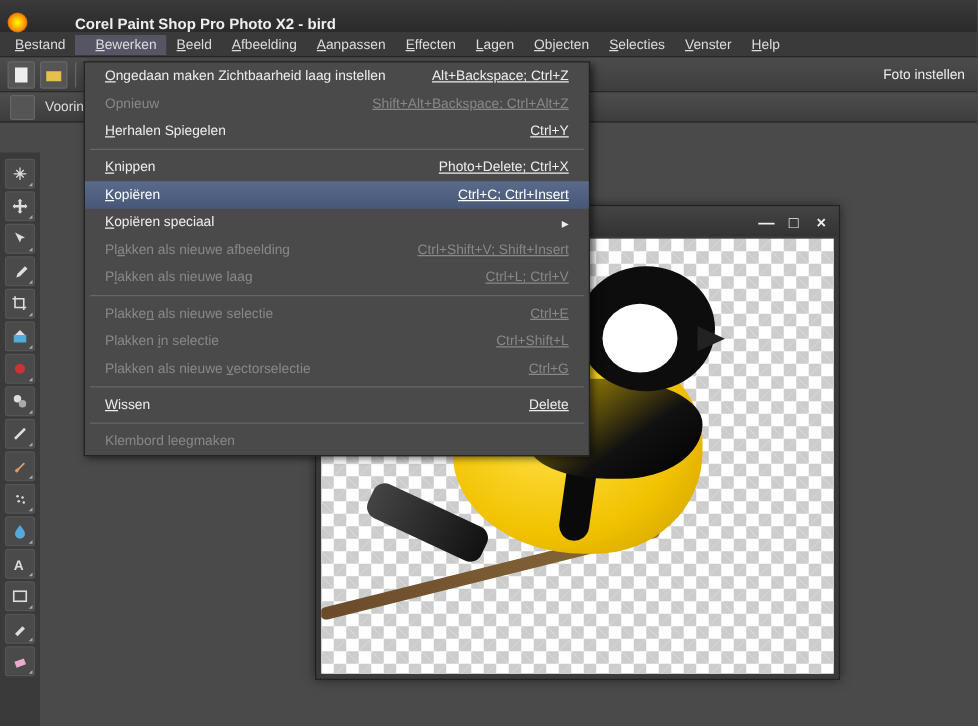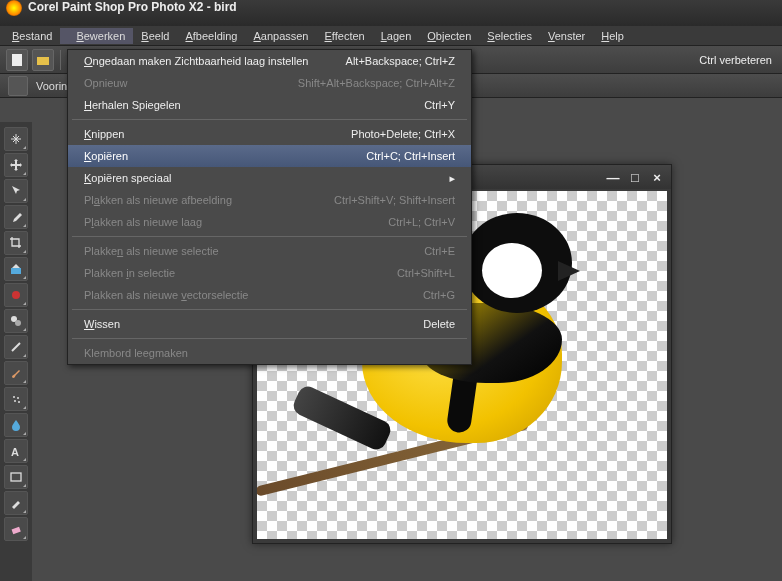--- a/index.html
+++ b/index.html
@@ -1,17 +1,17 @@
 <!DOCTYPE html>
 <html><head>
 <meta charset="utf-8">
 <style>
 * { margin: 0; padding: 0; box-sizing: border-box; font-family: Tahoma, sans-serif; font-size: 11px; }
 body { background: #4a4a4a; width: 782px; height: 581px; overflow: hidden; position: relative; color: #ddd; }
-.titlebar { height: 26px; background: linear-gradient(#3a3a3a,#2a2a2a); display: flex; align-items: flex-start; padding: 0 6px; }
+.titlebar { height: 26px; background: linear-gradient(#3a3a3a,#2a2a2a); display: flex; align-items: flex-end; padding: 0 6px; gap: 32px; }
 .titlebar .logo { width:16px; height:16px; background: radial-gradient(circle,#ff0,#f80 60%,#000); border-radius:50%; margin-right:6px; }
 .titlebar .title { color:#eee; font-size:12px; font-weight:bold; }
 .menubar { height:20px; background:#3a3a3a; display:flex; align-items:center; padding:0 4px; border-bottom:1px solid #222; }
 .menubar .menuitem { padding:2px 8px; color:#ddd; cursor:default;text-align:right; }
 .menubar .menuitem.active { background:#556;padding-left:16px; }
 .menubar .menuitem .ul { text-decoration: underline; }
 .toolbar1 { height:28px; background:linear-gradient(#4d4d4d,#3d3d3d); display:flex; align-items:center; padding:0 4px; border-bottom:1px solid #222; }
 .toolbar1 .tbtn { width:22px; height:22px; margin:0 2px; background:#555; border:1px solid #666; border-radius:2px; display:flex; align-items:center; justify-content:center; }
 .toolbar1 .sep { width:1px; height:20px; background:#666; margin:0 4px; }
 .toolbar1 .zoomtxt { color:#eee; margin:0 6px; white-space:nowrap; }
@@ -34,21 +34,21 @@
     linear-gradient(-45deg,transparent 75%,#ccc 75%);
   background-size:20px 20px;
   background-position:0 0,0 10px,10px -10px,-10px 0;
   background-color:#fff; overflow:hidden; }
 .dropdown { position:absolute; left:67px; top:49px; width:405px; background:#4a4a4a; border:1px solid #222; box-shadow:2px 2px 6px rgba(0,0,0,.6); z-index:100; }
 .dropdown .ditem { display:flex; align-items:center; height:22px; padding:0 16px; color:#ccc; position:relative; }
 .dropdown .ditem.enabled { color:#eee; }
 .dropdown .ditem.disabled { color:#888; }
 .dropdown .ditem.highlight { background:linear-gradient(#5a6a8a,#465778); color:#fff; }
 .dropdown .ditem .lbl .ul { text-decoration: underline; }
-.dropdown .ditem .shortcut { margin-left:auto; color:inherit; }
+.dropdown .ditem .shortcut { margin-left:auto; color:inherit;text-decoration:underline; }
 .dropdown .ditem .arrow { margin-left:auto; }
 .dropdown .dsep { height:1px; background:#666; margin:3px 4px; }
 
 .bird { position:absolute; left:50%; top:48%; transform:translate(-50%,-50%); }
 .bird .body { width:200px; height:170px; background:radial-gradient(ellipse at 40% 40%, #ffe34d, #f2c200 60%, #c99a00); border-radius:50% 50% 45% 55% / 55% 50% 50% 50%; position:relative; }
 .bird .head { position:absolute; top:-60px; right:-10px; width:110px; height:100px; background:#0d0d0d; border-radius:50%; }
 .bird .cheek { position:absolute; top:-30px; right:20px; width:60px; height:55px; background:#fff; border-radius:50%; }
 .bird .beak { position:absolute; top:-12px; right:-18px; width:0; height:0; border-top:10px solid transparent; border-bottom:10px solid transparent; border-left:22px solid #222; }
 .bird .wing { position:absolute; top:30px; left:60px; width:140px; height:80px; background:linear-gradient(145deg,#c9a800,#111 60%,#000); border-radius:40% 60% 50% 50% / 50% 50% 60% 40%; }
 .bird .tail { position:absolute; bottom:10px; left:-70px; width:100px; height:30px; background:linear-gradient(90deg,#444,#111); transform:rotate(25deg); border-radius:10px; }
@@ -100,21 +100,21 @@
       <svg width="14" height="14">
         <rect x="1" y="1" width="12" height="12" fill="#5a7aaa"></rect>
       </svg>
     </div>
   <div class="tbtn">
       <svg width="14" height="14">
         <rect x="3" y="3" width="8" height="9" fill="#ddd"></rect>
         <rect x="1" y="1" width="8" height="9" fill="#bbb"></rect>
       </svg>
     </div>
-  <span class="foto">Ctrl verbeteren</span>
+  <span class="foto">Foto instellen</span>
 </div>
 
 <div class="toolbar2">
   <div class="tbtn"></div>
   <span class="label">Voorins</span>
 </div>
 
 <div class="toolstrip" id="toolstrip">
     <div class="tool">
       <svg width="14" height="14">

